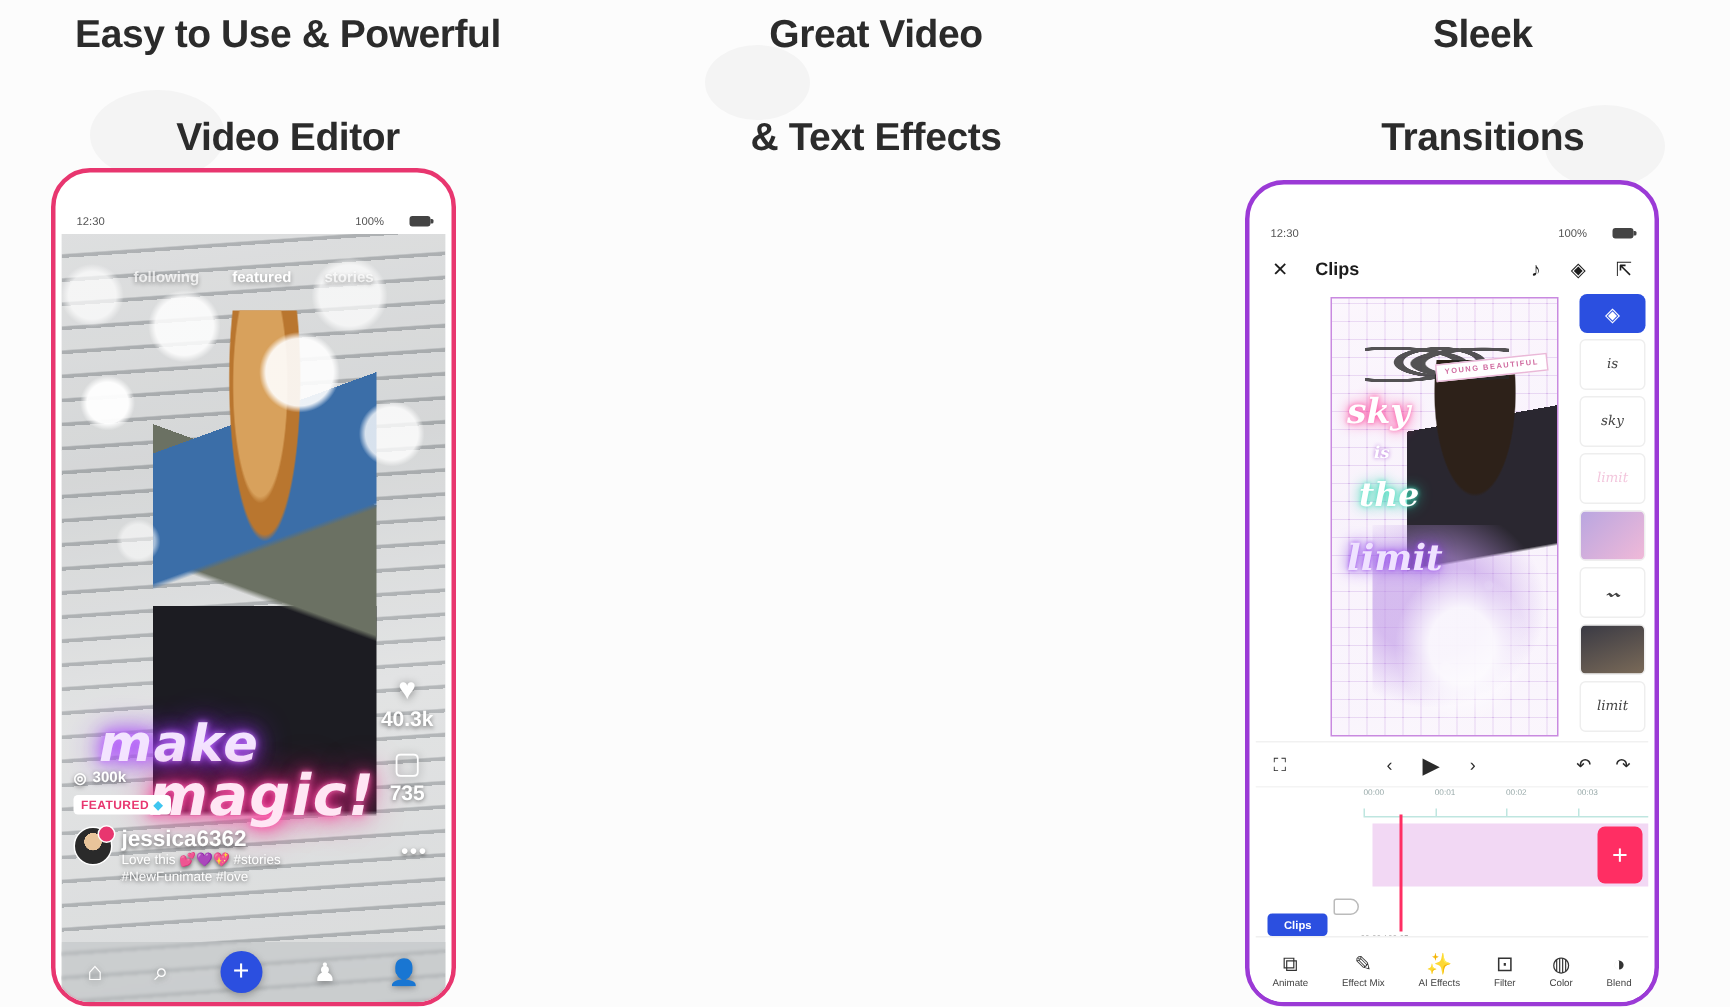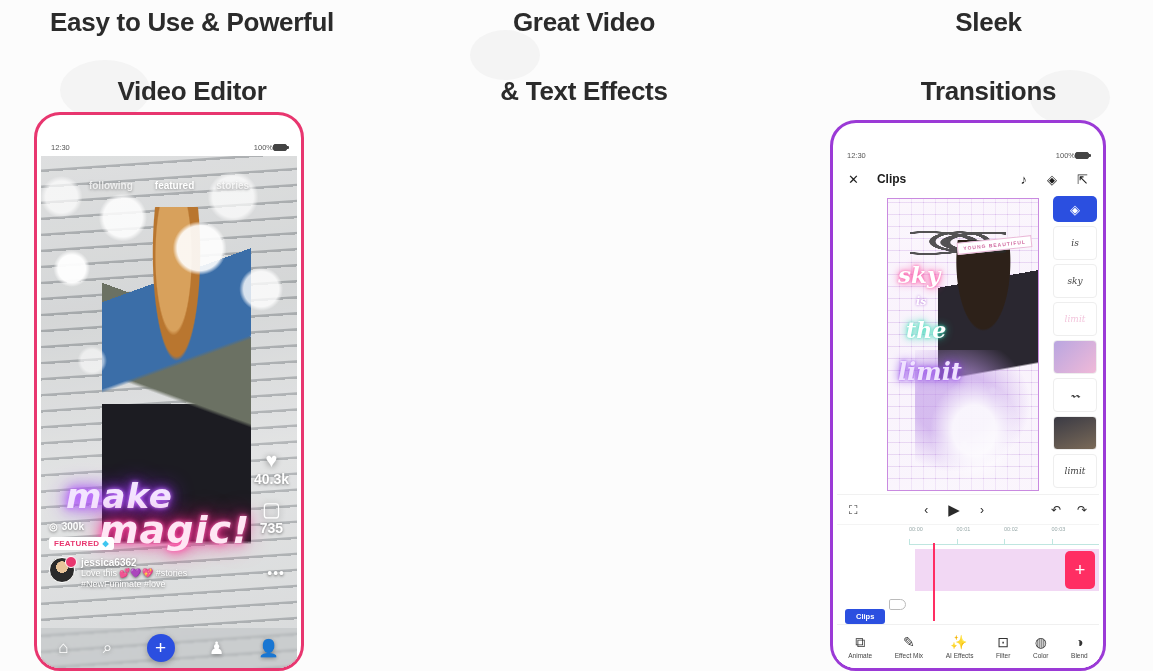--- a/index.html
+++ b/index.html
@@ -35,21 +35,21 @@
   .phone-1 { left: 34px; top: 112px; width: 270px; height: 559px; border: 3px solid #e8366f; }
   .phone-2 { left: 446px; top: 120px; width: 276px; height: 551px; border: 3px solid #9b3ad6; }
 
   .screen { position: absolute; left: 4px; right: 4px; top: 23px; bottom: 0;
             background: #fff; border-radius: 14px 14px 0 0; overflow: hidden; }
 
   .statusbar {
     height: 18px; display: flex; align-items: center; justify-content: space-between;
     padding: 0 10px; font-size: 7.5px; color: #555; background: #fff; position: relative; z-index: 6;
   }
-  .sb-right { display: flex; align-items: center; gap: 0; }
+  .sb-right { display: flex; align-items: center; gap: 17px; }
   .batt { width: 14px; height: 7px; border: 1px solid #444; border-radius: 2px; position: relative; background: #444; }
   .batt:after { content:''; position:absolute; right:-3px; top:1.5px; width:2px; height:3px; background:#444; border-radius:0 1px 1px 0; }
 
   
   .feed { position: absolute; inset: 18px 0 0 0; overflow: hidden;
           background: linear-gradient(170deg,#c8cacb 0%, #b9bcbd 30%, #cfd1d2 60%, #bfc2c3 100%); }
   .siding { position:absolute; inset:0;
      background: repeating-linear-gradient(176deg, rgba(255,255,255,.40) 0px, rgba(255,255,255,.40) 13px, rgba(120,125,130,.30) 14px, rgba(120,125,130,.30) 16px); }
   .girl {
     position:absolute; left:24%; top:10%; width:58%; height:74%;
@@ -95,21 +95,21 @@
   .views { font-size:10px; font-weight:700; display:flex; align-items:center; gap:4px;
            text-shadow:0 1px 3px rgba(0,0,0,.5); }
   .badge-feat { display:inline-flex; align-items:center; gap:3px; background:#fff; color:#e8366f;
     font-size:8px; font-weight:800; padding:2px 5px; border-radius:3px; margin-top:5px; letter-spacing:.3px;}
   .userrow { display:flex; align-items:flex-start; gap:6px; margin-top:7px; }
   .avatar { width:26px; height:26px; border-radius:50%; flex:0 0 26px; position:relative;
     background: radial-gradient(circle at 50% 38%, #e8c49a 0 30%, #2a2a2a 31%),
                 linear-gradient(140deg,#7b9e59,#d3b07a); border:1.5px solid #fff; }
   .avatar:after { content:''; position:absolute; right:-3px; top:-2px; width:10px; height:10px;
     background:#e8366f; border:1.5px solid #fff; border-radius:50%; }
-  .uname { font-size:10px; font-weight:700; text-shadow:0 1px 3px rgba(0,0,0,.55); }
+  .uname { font-size:15px; font-weight:700; text-shadow:0 1px 3px rgba(0,0,0,.55); }
   .cap { font-size:9px; line-height:1.25; text-shadow:0 1px 3px rgba(0,0,0,.55); }
   .dots { position:absolute; right:4px; top:8px; font-size:14px; color:#fff; letter-spacing:1px;
           text-shadow:0 1px 3px rgba(0,0,0,.5); }
 
   .navbar { position:absolute; left:0; right:0; bottom:0; height:40px; z-index:6;
     display:flex; align-items:center; justify-content:space-around;
     background:rgba(190,193,195,.55); backdrop-filter: blur(1px); }
   .navbar .ni { font-size:17px; color:#fff; filter: drop-shadow(0 1px 2px rgba(0,0,0,.35)); }
   .plus-btn { width:28px; height:28px; border-radius:50%; background:#2b4fe0; color:#fff;
     display:flex; align-items:center; justify-content:center; font-size:19px; font-weight:300;

